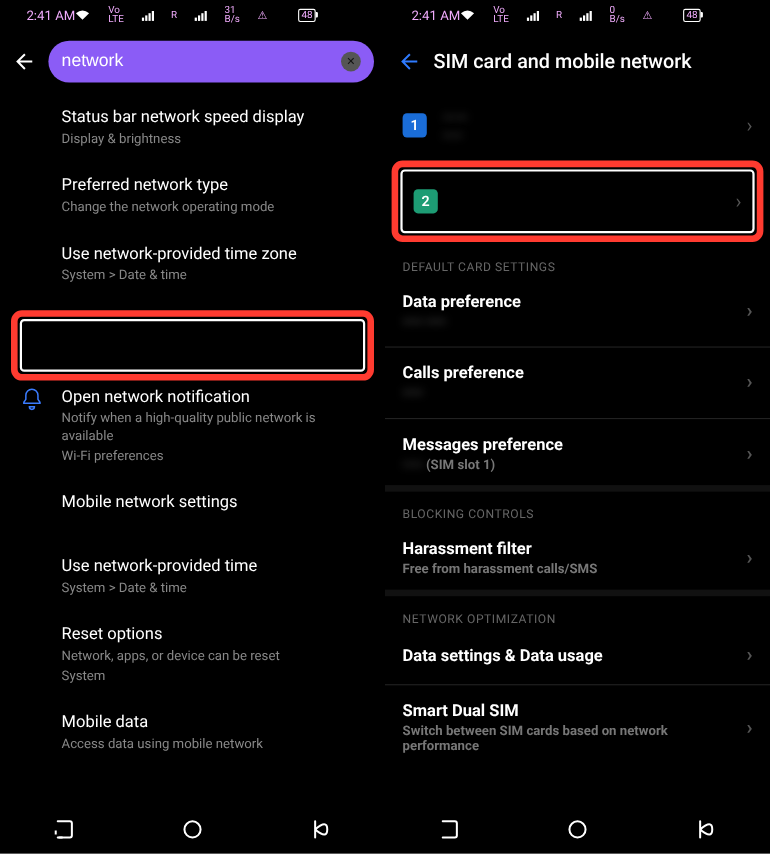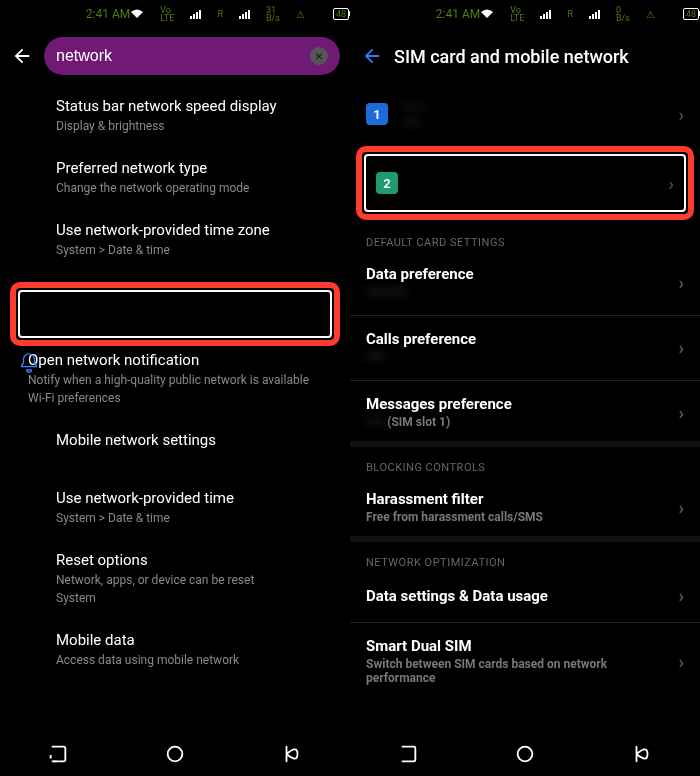--- a/index.html
+++ b/index.html
@@ -12,57 +12,57 @@
   }
   .phone {
     position: absolute; top: 0; height: 776px; width: 350px;
     background: #000; color: #fff; overflow: hidden;
   }
   .phone-left { left: 0; }
   .phone-right { left: 350px; }
 
   
   .statusbar {
-    height: 28px; display: flex; align-items: center; justify-content: flex-end;
-    padding: 0 1px; font-size: 12px; color: #4d7c0f;
+    height: 28px; display: flex; align-items: center; justify-content: flex-start;
+    padding: 0 24px; font-size: 12px; color: #f0abfc;
   }
   .statusbar .right { display: flex; align-items: center; gap: 16px; }
   .sb-txt { font-size: 9px; line-height: 8px; }
   .bars { display:inline-flex; align-items:flex-end; gap:1px; height:10px;}
   .bars span{ width:2px; background:#fff; }
   .bars span:nth-child(1){height:3px}.bars span:nth-child(2){height:5px}
   .bars span:nth-child(3){height:7px}.bars span:nth-child(4){height:9px}
   .batt { display:inline-flex; align-items:center; border:1px solid #fff; border-radius:2px; padding:0 2px; font-size:9px; position:relative;margin-left:12px;}
   .batt::after{content:"";position:absolute;right:-3px;top:2px;width:2px;height:5px;background:#fff;border-radius:0 1px 1px 0;}
   .tri { font-size:10px; }
 
   
   .header {
     display:flex; align-items:center; height:56px; padding:0 10px; gap:10px;
   }
   .back-arrow { width:24px; height:24px; display:flex; align-items:center; justify-content:center; }
   .searchbox {
-    flex:1; background:#701a75; border-radius:22px; height:38px;
+    flex:1; background:#8b5cf6; border-radius:22px; height:38px;
     display:flex; align-items:center; padding:0 12px;
   }
   .searchbox input {
     flex:1; background:transparent; border:none; color:#fff; font-size:16px; outline:none;
   }
   .clear-btn {
     width:18px;height:18px;border-radius:50%;background:#555;display:flex;align-items:center;justify-content:center;font-size:10px;color:#111;
   }
   .title-text { font-size:18px; font-weight:500; }
 
   
   .item {
     padding:12px 18px 12px 56px;
   }
   .item .t { font-size:15px; color:#fff; line-height:20px;}
   .item .s { font-size:12px; color:#888; line-height:16px; margin-top:2px;}
-  .item.with-icon { padding-left:28px; position:relative; }
+  .item.with-icon { padding-left:56px; position:relative; }
   .icon-bell {
     position:absolute; left:18px; top:14px; width:22px; height:22px;
   }
 
   
   .sim-row { display:flex; align-items:center; padding:14px 16px; gap:14px; position:relative;}
   .sim-badge {
     width:22px;height:22px;border-radius:4px;display:flex;align-items:center;justify-content:center;font-size:13px;font-weight:600;color:#fff;
   }
   .sim-badge.sim1{ background:#1a6dd8;}

